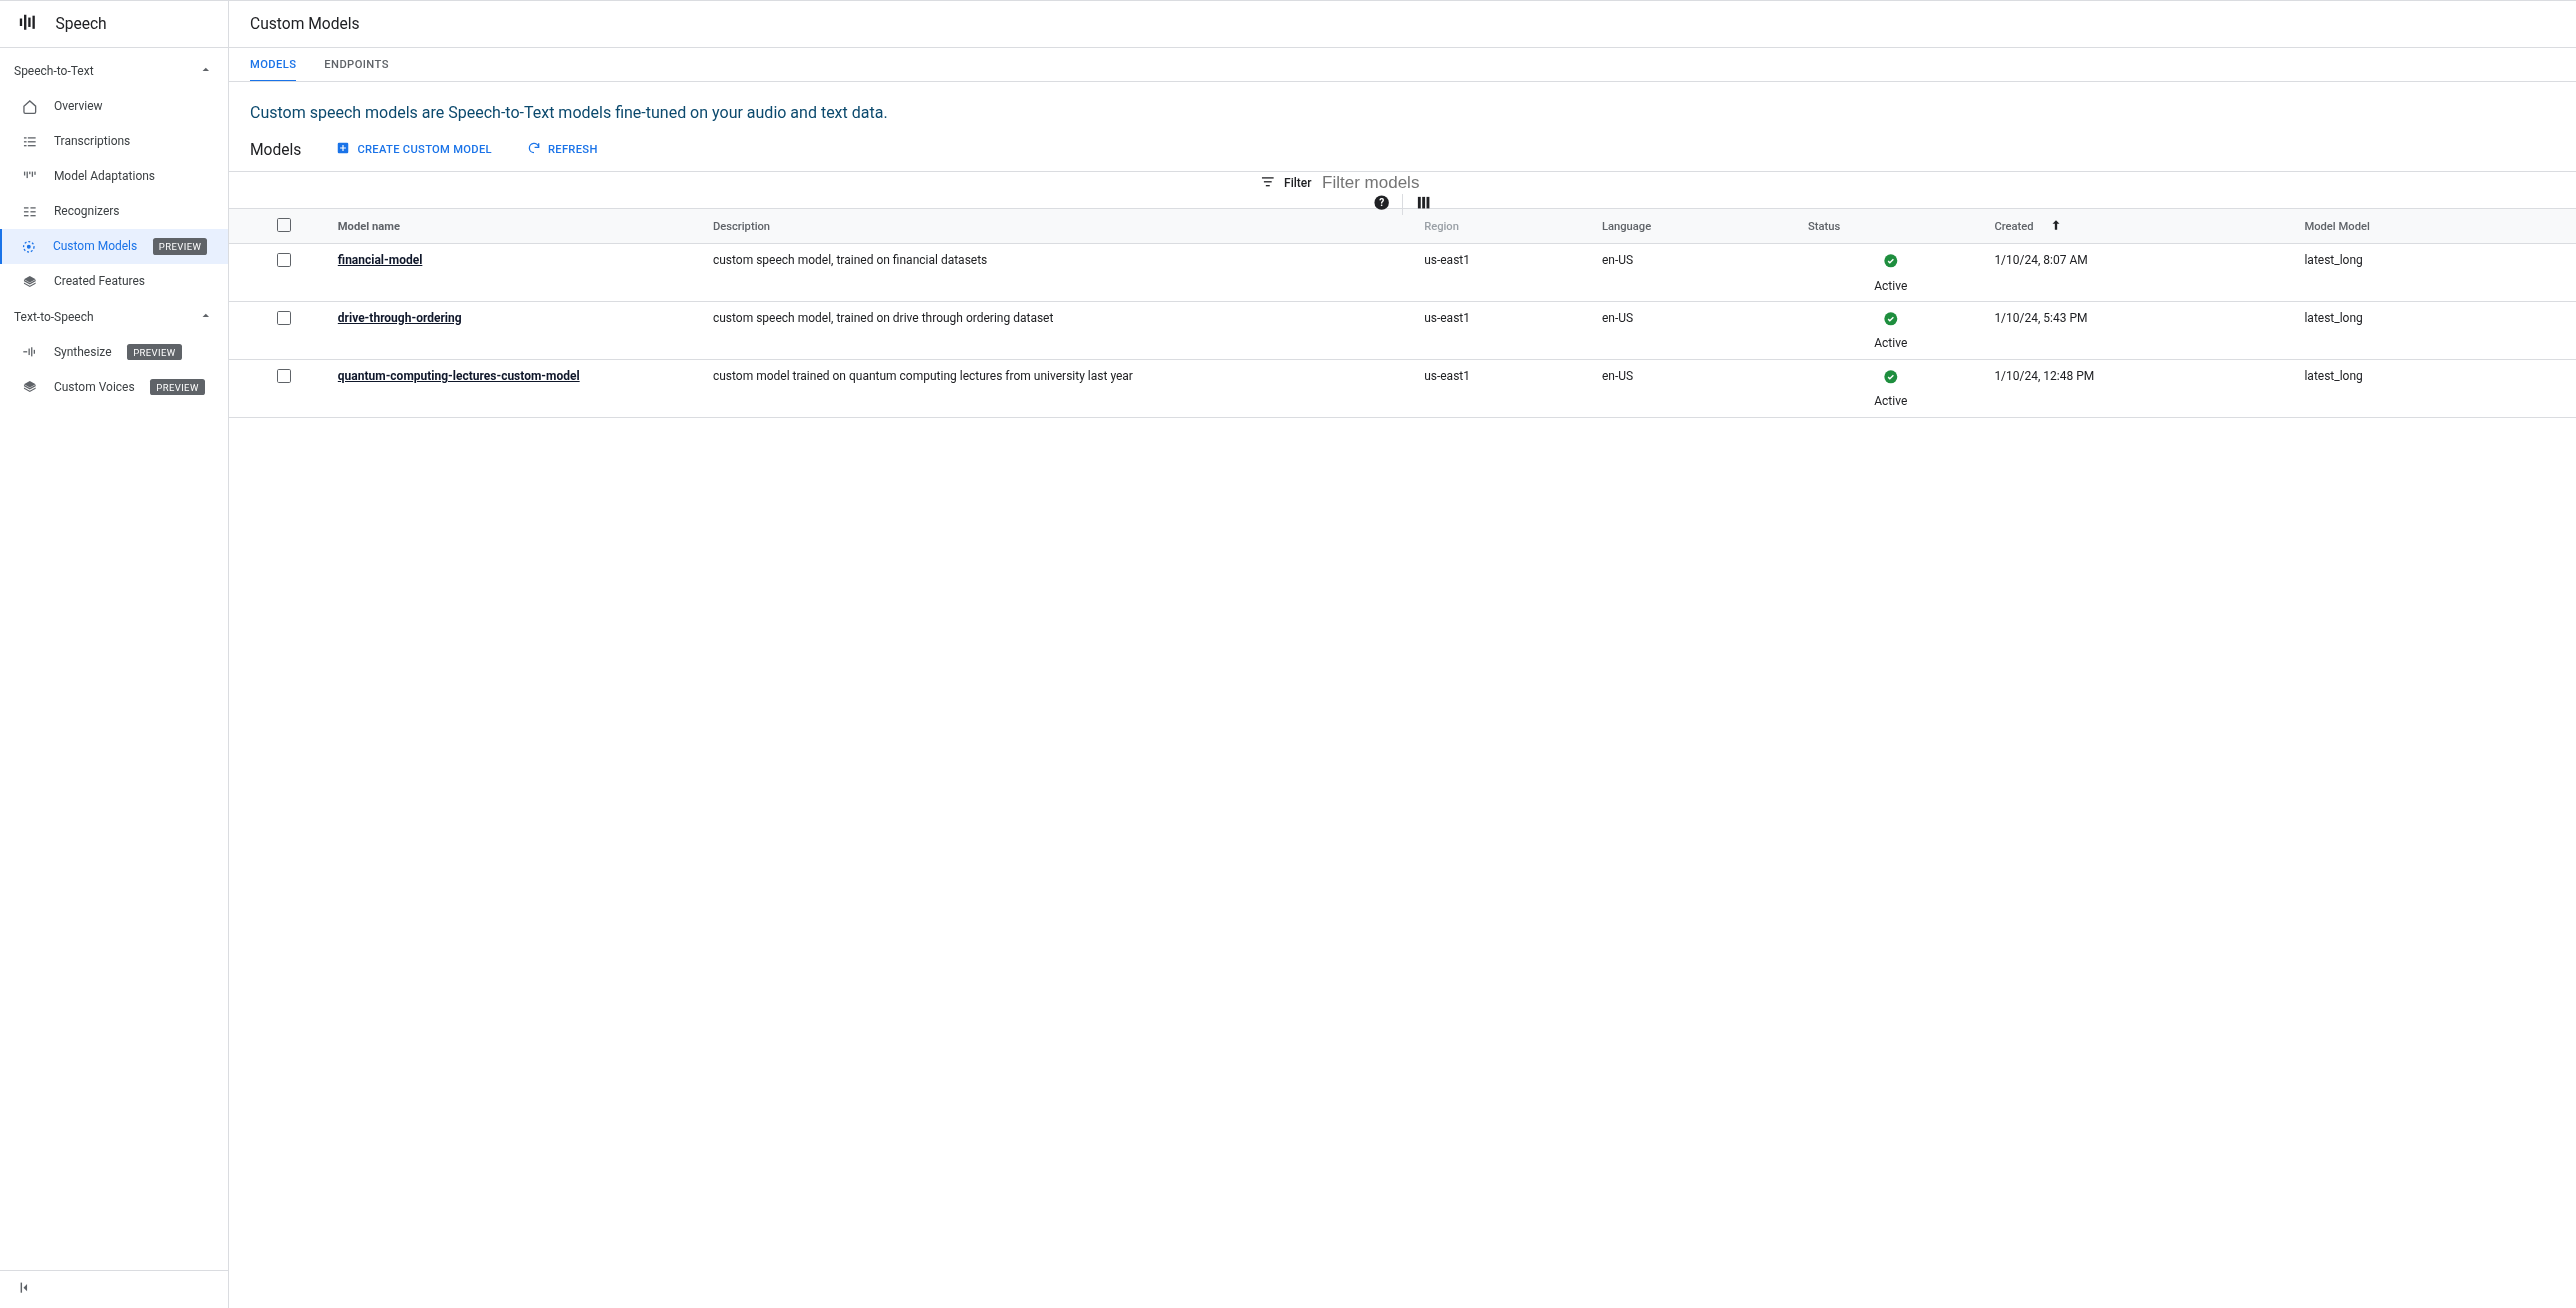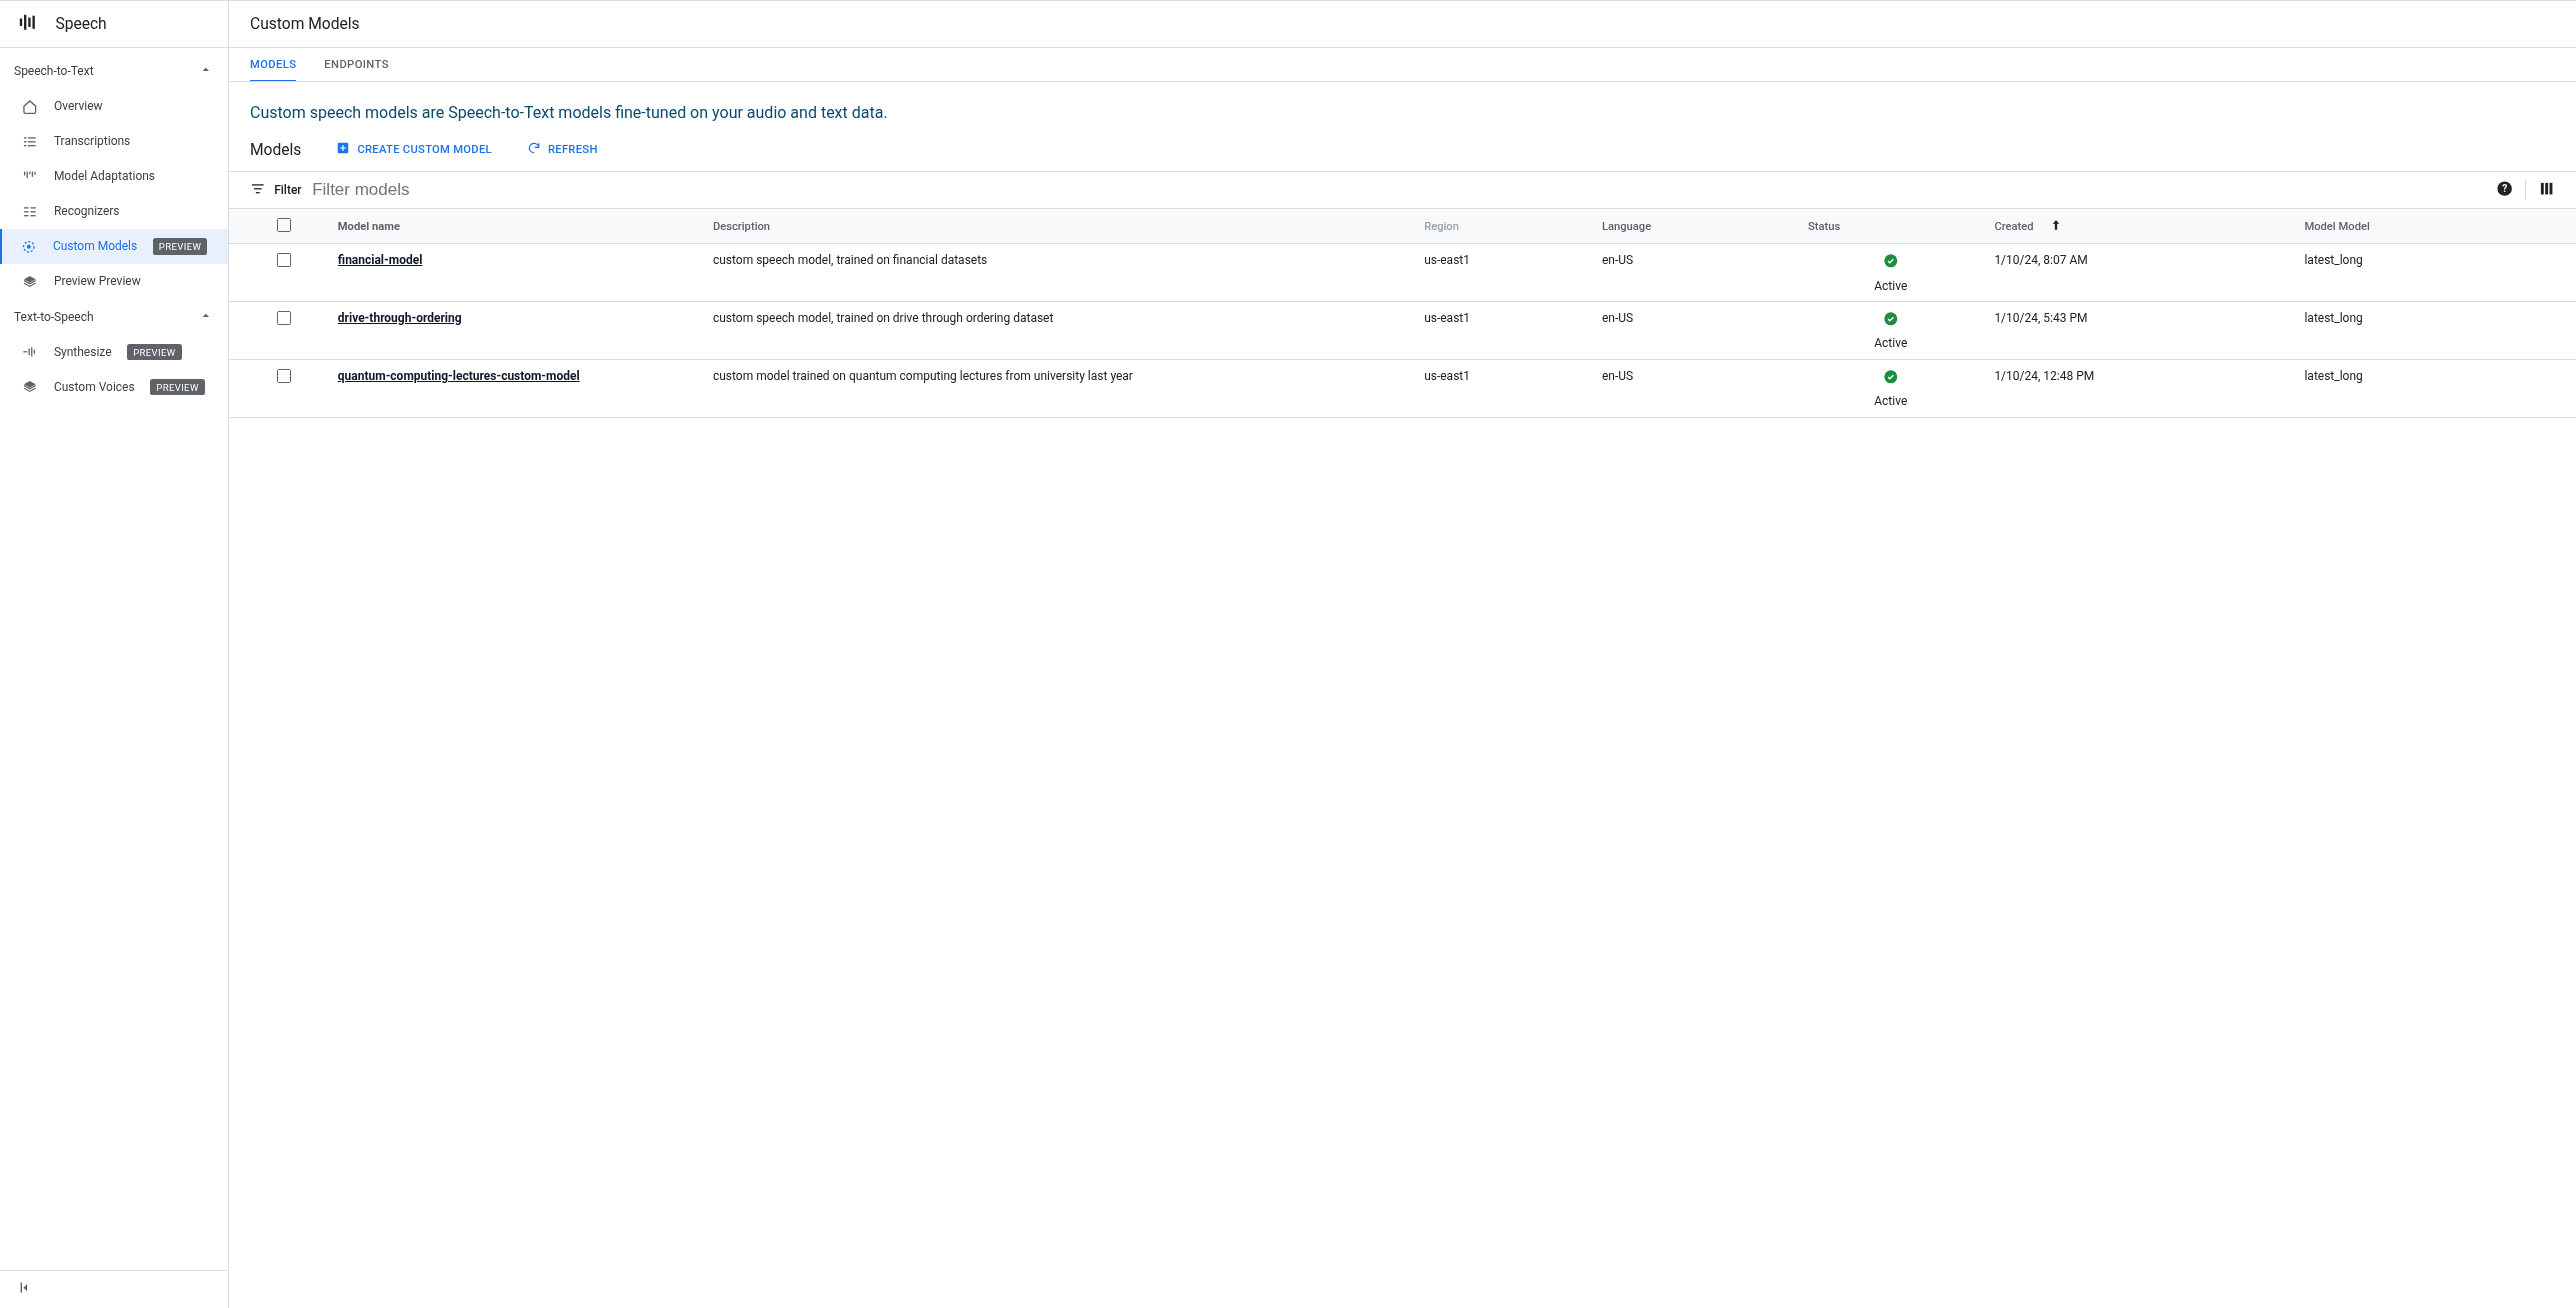--- a/index.html
+++ b/index.html
@@ -129,20 +129,21 @@
   }
   .action-btn svg { width:14px; height:14px; }
   
   .filter-bar {
     display: flex;
     align-items: center;
     border-top: 0.9px solid #dadce0;
     border-bottom: 0.9px solid #dadce0;
     height: 38px;
     padding: 0 21px;
+    flex-direction: column;
   }
   .filter-left { display:flex; align-items:center; gap:8.6px; flex:1; }
   .filter-left .filter-label { font-weight:500; font-size:12px; }
   .filter-input {
     border: none;
     outline: none;
     font-size: 17px;
     color: #5f6368;
     flex:1;
   }
@@ -269,21 +270,21 @@
           </span>
         <span>Custom Models</span>
         <span class="preview-badge">PREVIEW</span>
       </div>
       <div class="nav-item">
         <span class="nav-icon">
             <svg width="15.6" height="15.6" viewBox="0 0 24 24" fill="currentColor">
               <path d="M12 3l9 5-9 5-9-5 9-5zm0 11l9-5v2l-9 5-9-5v-2l9 5zm0 4l9-5v2l-9 5-9-5v-2l9 5z"></path>
             </svg>
           </span>
-        <span>Preview Preview</span>
+        <span>Created Features</span>
       </div>
 
       <div class="nav-section-header">
         <span>Text-to-Speech</span>
         <span><svg width="15.6" height="15.6" viewBox="0 0 24 24" fill="#5f6368">
               <path d="M7 14l5-5 5 5z"></path>
             </svg></span>
       </div>
       <div class="nav-item">
         <span class="nav-icon">

